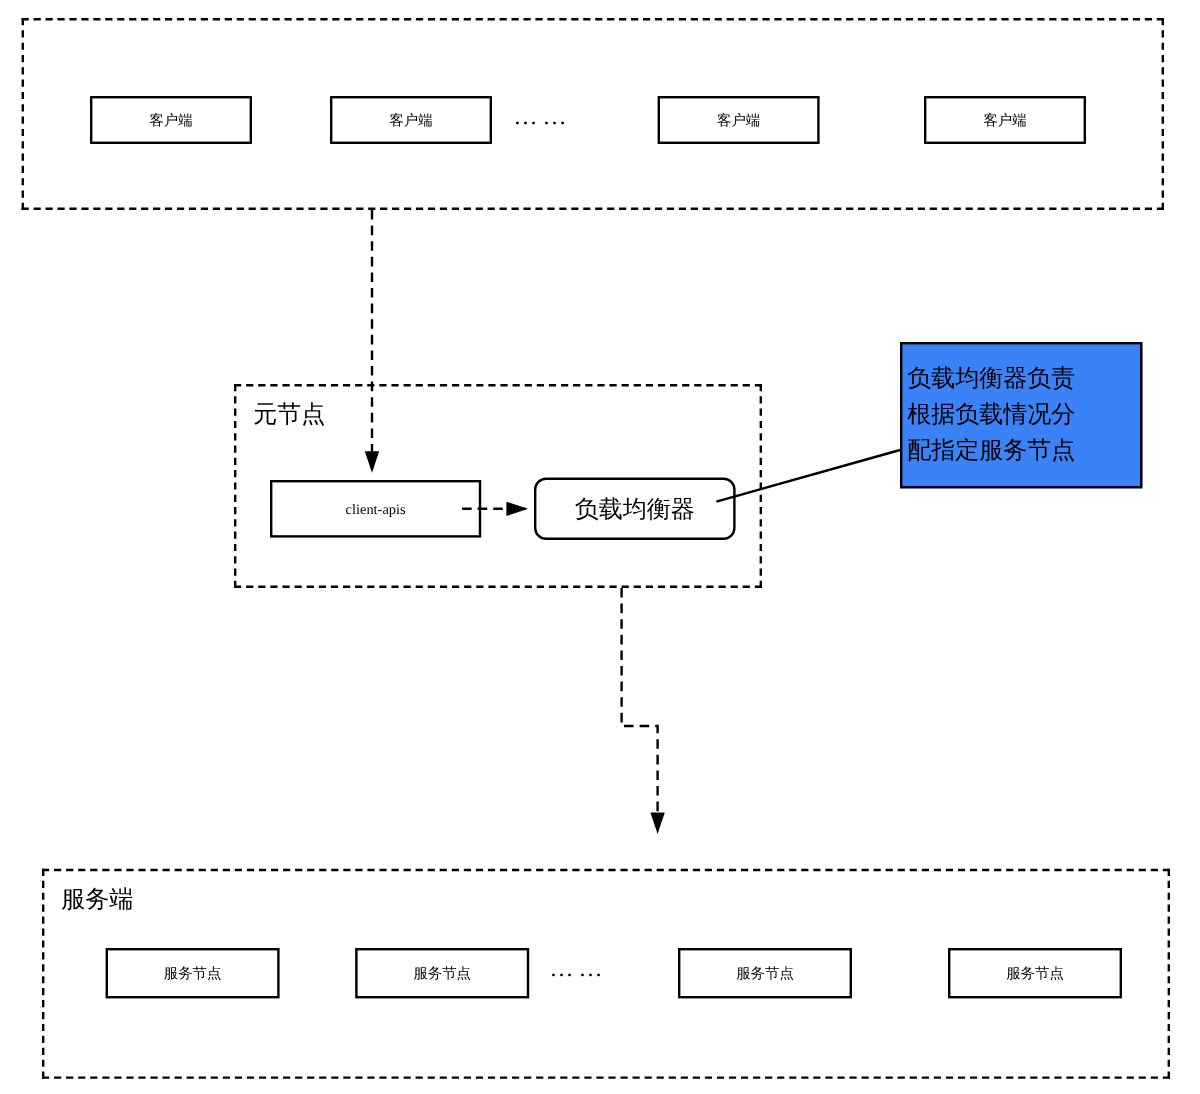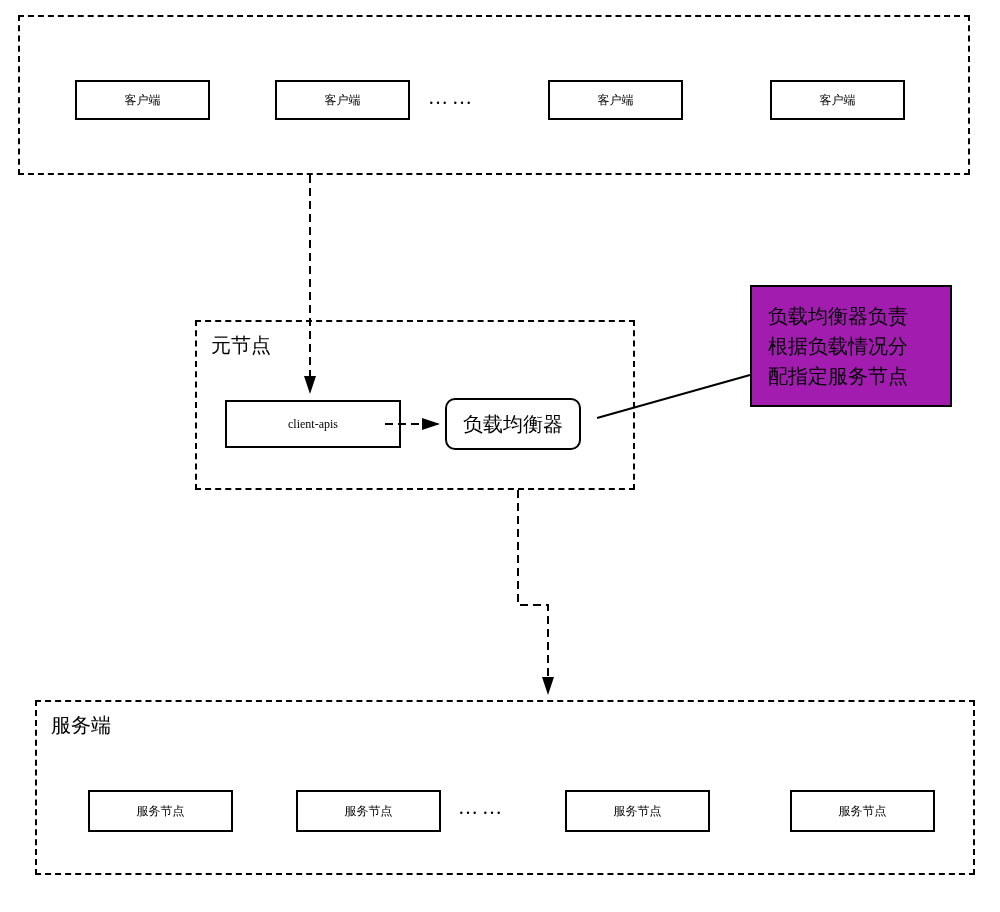--- a/index.html
+++ b/index.html
@@ -38,24 +38,24 @@
       border-radius: 10px;
       display: flex;
       align-items: center;
       justify-content: center;
       font-size: 20px;
       background: #fff;
     }
     .note-box {
       position: absolute;
       border: 2px solid #000;
-      padding: 14px 16px;
+      padding: 14px 4px;
       font-size: 20px;
       line-height: 1.5;
-      background: #a21caf;
+      background: #3b82f6;
     }
     .ellipsis {
       position: absolute;
       font-size: 20px;
       letter-spacing: 4px;
     }
     svg.connector {
       position: absolute;
       overflow: visible;
       pointer-events: none;
@@ -82,31 +82,31 @@
 </div>
 
 <div class="container-box" style="left:195px; top:320px; width:440px; height:170px;">
   <div class="container-label">元节点</div>
 </div>
 
 <div class="solid-box" style="left:225px; top:400px; width:176px; height:48px;">
   <span>client-apis</span>
 </div>
 
-<div class="rounded-box" style="left:445px; top:398px; width:136px; height:52px;">
+<div class="rounded-box" style="left:445px; top:398px; width:168px; height:52px;">
   <span>负载均衡器</span>
 </div>
 
 <div class="note-box" style="left:750px; top:285px; width:202px;">
   <div>负载均衡器负责</div>
   <div>根据负载情况分</div>
   <div>配指定服务节点</div>
 </div>
 
-<div class="container-box" style="left:35px; top:700px; width:940px; height:175px;">
+<div class="container-box" style="left:35px; top:724px; width:940px; height:175px;">
   <div class="container-label">服务端</div>
 </div>
 
 <div class="solid-box" style="left:88px; top:790px; width:145px; height:42px;">
   <span>服务节点</span>
 </div>
 <div class="solid-box" style="left:296px; top:790px; width:145px; height:42px;">
   <span>服务节点</span>
 </div>
 <span class="ellipsis" style="left:458px; top:796px;">……</span>

